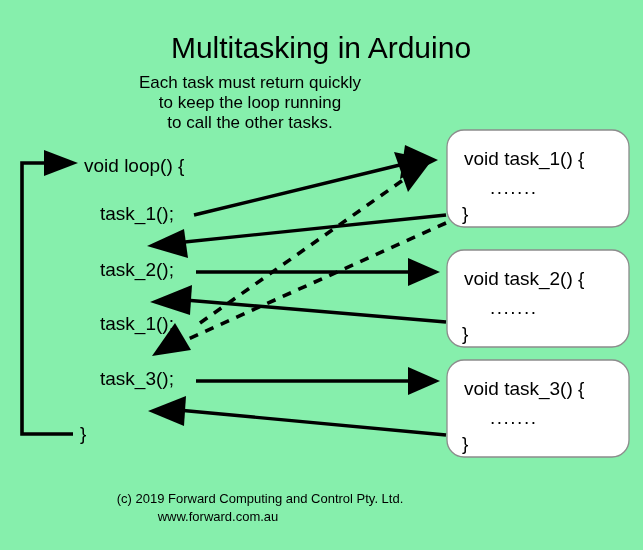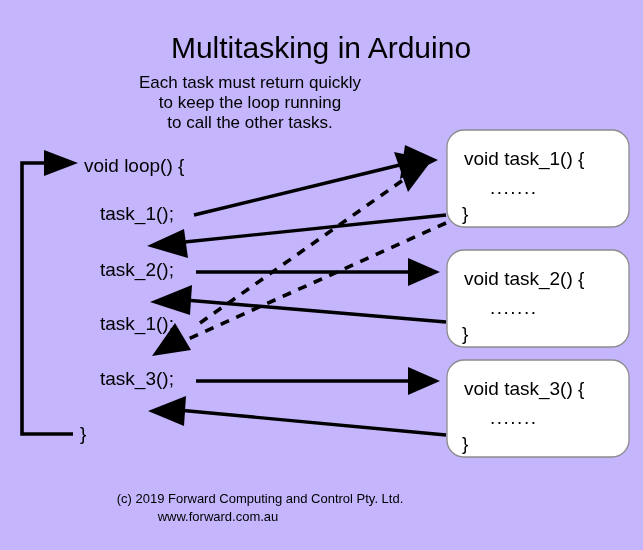--- a/index.html
+++ b/index.html
@@ -9,21 +9,21 @@
     background: #ffffff;
   }
   body {
     font-family: "Liberation Sans", sans-serif;
     color: #000000;
   }
   #stage {
     position: relative;
     width: 643px;
     height: 550px;
-    background: #c4b5fd;
+    background: #86efac;
     overflow: hidden;
   }
   #diagram-svg {
     position: absolute;
     left: 0;
     top: 0;
     width: 643px;
     height: 550px;
   }
   .title-text {

